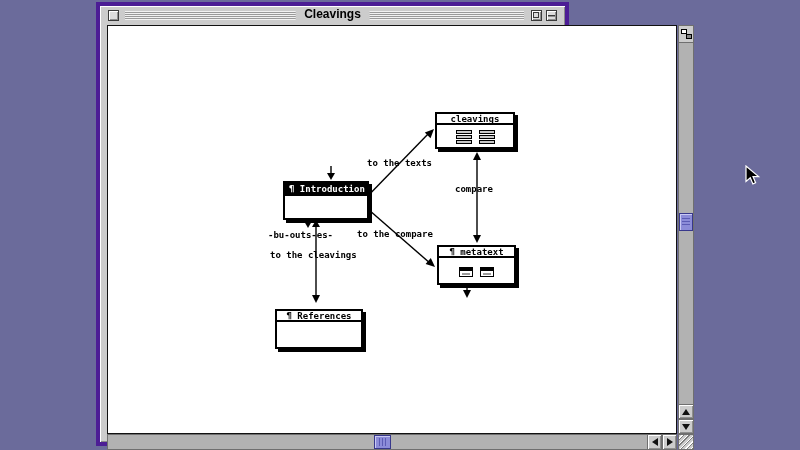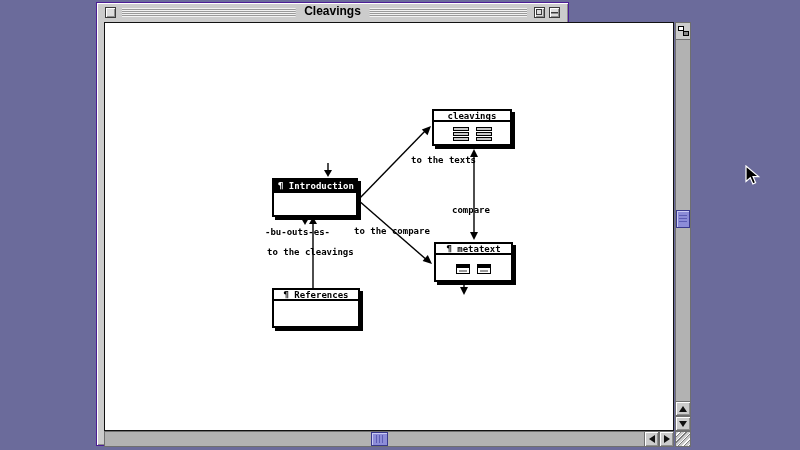--- a/index.html
+++ b/index.html
@@ -3,21 +3,21 @@
 <meta charset="utf-8">
 <style>
   * { margin:0; padding:0; box-sizing:border-box; }
   html,body { width:800px; height:450px; overflow:hidden; }
   body { font-family:"Liberation Sans", sans-serif; }
   .desktop { position:relative; width:800px; height:450px; background:#6b6b9b; }
 
   
   .window {
     position:absolute; left:96px; top:2px; width:473px; height:444px;
-    background:#cccccc; border:1px solid #4c1d95;
+    background:#cccccc; border:4px solid #4c1d95;
     box-shadow: inset 1px 1px 0 #ffffff, inset -1px -1px 0 #8a8a8a;
   }
   .titlebar { position:absolute; left:1px; top:1px; right:1px; height:17px; background:#cccccc; }
   .stripes {
     position:absolute; left:24px; right:40px; top:4px; bottom:4px;
     background:repeating-linear-gradient(180deg,#f2f2f2 0 1px,#9a9a9a 1px 2px);
   }
   .tb-title {
     position:absolute; left:50%; top:0; transform:translateX(-50%);
     height:17px; line-height:17px; padding:0 9px; background:#cccccc;
@@ -176,62 +176,62 @@
             <polygon points="200,202 196,195 204,195" stroke="none"></polygon>
           </g>
 
           <g>
             <line x1="359" y1="260" x2="359" y2="265"></line>
             <polygon points="359,272 355,264 363,264" stroke="none"></polygon>
           </g>
         </g>
       </svg>
 
-      <div class="lbl" style="left:259px; top:132px;margin-left:47px;">to the texts</div>
-      <div class="lbl" style="left:347px; top:182px;">compare</div>
+      <div class="lbl" style="left:259px; top:132px;">to the texts</div>
+      <div class="lbl" style="left:347px; top:158px;">compare</div>
       <div class="lbl" style="left:249px; top:203px;">to the compare</div>
       <div class="lbl" style="left:160px; top:204px;">-bu-outs-es-</div>
       <div class="lbl" style="left:162px; top:224px;">to the cleavings</div>
 
       <div class="node" style="left:327px; top:86px; width:80px; height:37px;">
         <div class="ntitle">cleavings</div>
         <div class="nbody">
           <span class="stack-icon">
               <i></i>
               <i></i>
               <i></i>
             </span>
           <span class="stack-icon">
               <i></i>
               <i></i>
               <i></i>
             </span>
         </div>
       </div>
 
-      <div class="node sel" style="left:167px; top:155px; width:86px; height:39px;">
+      <div class="node sel" style="left:175px; top:155px; width:86px; height:39px;">
         <div class="ntitle">¶ Introduction</div>
         <div class="nbody"></div>
       </div>
 
       <div class="node" style="left:329px; top:219px; width:79px; height:40px;">
         <div class="ntitle">¶ metatext</div>
         <div class="nbody">
           <span class="note-icon">
               <i class="nt"></i>
               <i class="nb"></i>
             </span>
           <span class="note-icon">
               <i class="nt"></i>
               <i class="nb"></i>
             </span>
         </div>
       </div>
 
-      <div class="node" style="left:167px; top:265px; width:88px; height:40px;">
+      <div class="node" style="left:167px; top:283px; width:88px; height:40px;">
         <div class="ntitle">¶ References</div>
         <div class="nbody"></div>
       </div>
 
     </div>
 
     <div class="vscroll">
       <div class="ws-widget">
         <i class="a"></i>
         <i class="b"></i>

